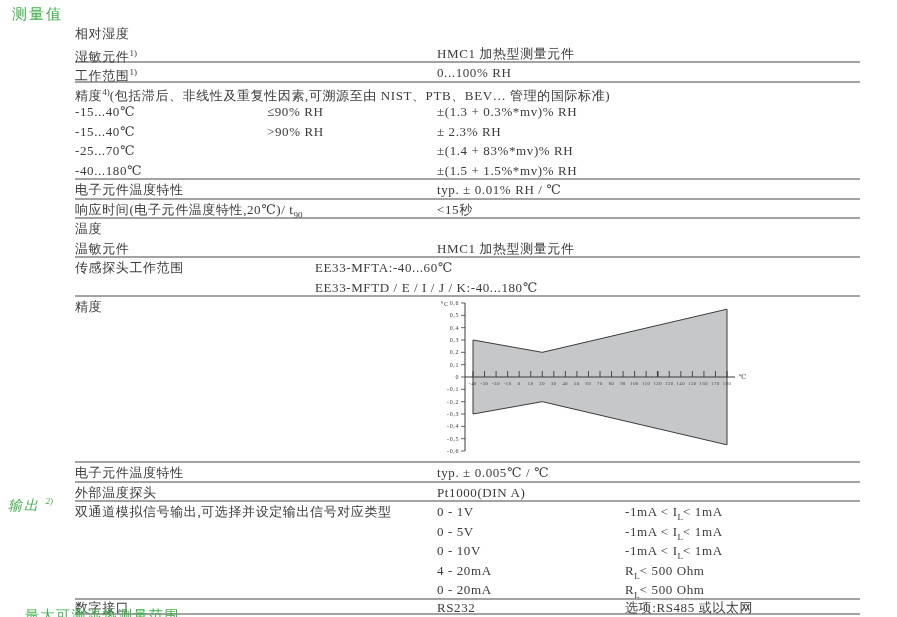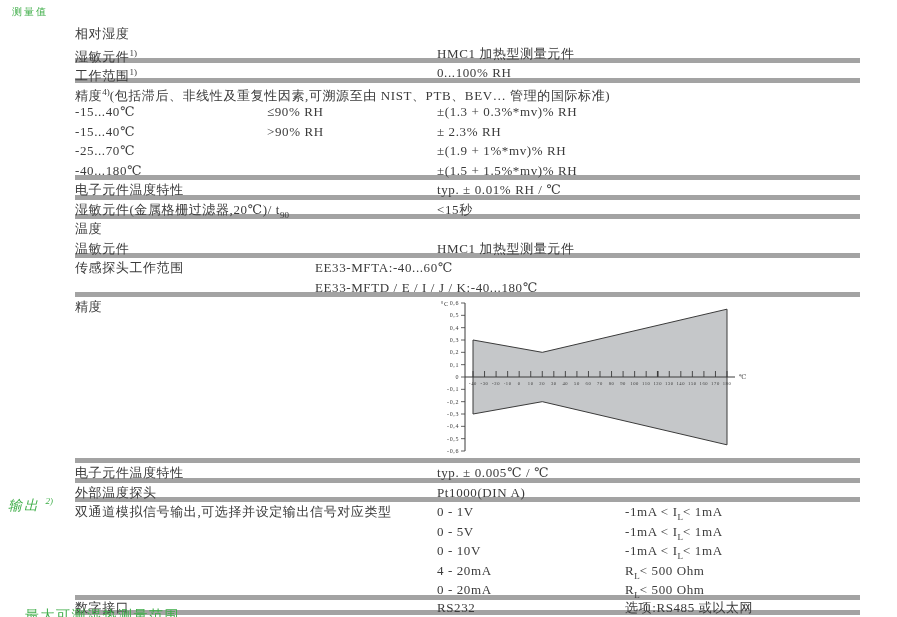--- a/index.html
+++ b/index.html
@@ -1,27 +1,27 @@
 <!DOCTYPE html>
 <html><head>
 <meta charset="utf-8">
 <style>
   html,body{margin:0;padding:0;background:#ffffff;}
   .page{
     position:relative;width:897px;height:617px;overflow:hidden;background:#fff;
     font-family:"Liberation Serif","DejaVu Serif",serif;
     color:#3a3a3a;font-size:13px;
   }
-  .sec-label{position:absolute;color:#3fae49;font-size:10px;letter-spacing:2px;white-space:nowrap;}
+  .sec-label{position:absolute;color:#3fae49;font-size:15px;letter-spacing:2px;white-space:nowrap;}
   .sec-title{left:12px;top:5px;}
   .sec-output{left:8px;top:496px;font-size:14px;font-style:italic;}
   .sec-clipped{left:25px;top:607px;font-size:14px;letter-spacing:1.5px;}
   .tbl{position:absolute;left:75px;top:24px;width:785px;}
   .row{position:relative;height:19.5px;line-height:19.5px;white-space:nowrap;box-sizing:border-box;letter-spacing:0.6px;}
-  .row.rule{border-bottom:5px solid #a3a3a3;}
+  .row.rule{border-bottom:2px solid #a3a3a3;}
   .row span.cell{position:absolute;top:0;}
   .c1{left:0;}
   .c2{left:192px;}
   .c3{left:362px;}
   .c4{left:550px;}
   .p1{left:240px;}
   .p2{left:525px;}
   sup{font-size:9px;vertical-align:super;letter-spacing:0;}
   sub{font-size:9px;vertical-align:sub;letter-spacing:0;}
   .chart-row{height:166px;}
@@ -63,35 +63,35 @@
       <span class="cell c3">±(1.3 + 0.3%*mv)% RH</span>
     </div>
     <div class="row">
       <span class="cell c1">-15...40℃</span>
       <span class="cell c2">&gt;90% RH</span>
       <span class="cell c3">± 2.3% RH</span>
     </div>
     <div class="row">
       <span class="cell c1">-25...70℃</span>
       <span class="cell c2"></span>
-      <span class="cell c3">±(1.9 + 1%*mv)% RH</span>
+      <span class="cell c3">±(1.4 + 83%*mv)% RH</span>
     </div>
     <div class="row rule">
       <span class="cell c1">-40...180℃</span>
       <span class="cell c2"></span>
       <span class="cell c3">±(1.5 + 1.5%*mv)% RH</span>
     </div>
 
     <div class="row rule">
       <span class="cell c1">电子元件温度特性</span>
       <span class="cell c3">typ. ± 0.01% RH / ℃</span>
     </div>
 
     <div class="row rule">
-      <span class="cell c1"><span>湿敏元件(金属格栅过滤器,20℃)/ t</span><sub>90</sub></span>
+      <span class="cell c1"><span>响应时间(电子元件温度特性,20℃)/ t</span><sub>90</sub></span>
       <span class="cell c3">&lt;15秒</span>
     </div>
 
     <div class="row">
       <span class="cell c1">温度</span>
     </div>
 
     <div class="row rule">
       <span class="cell c1">温敏元件</span>
       <span class="cell c3">HMC1 加热型测量元件</span>

